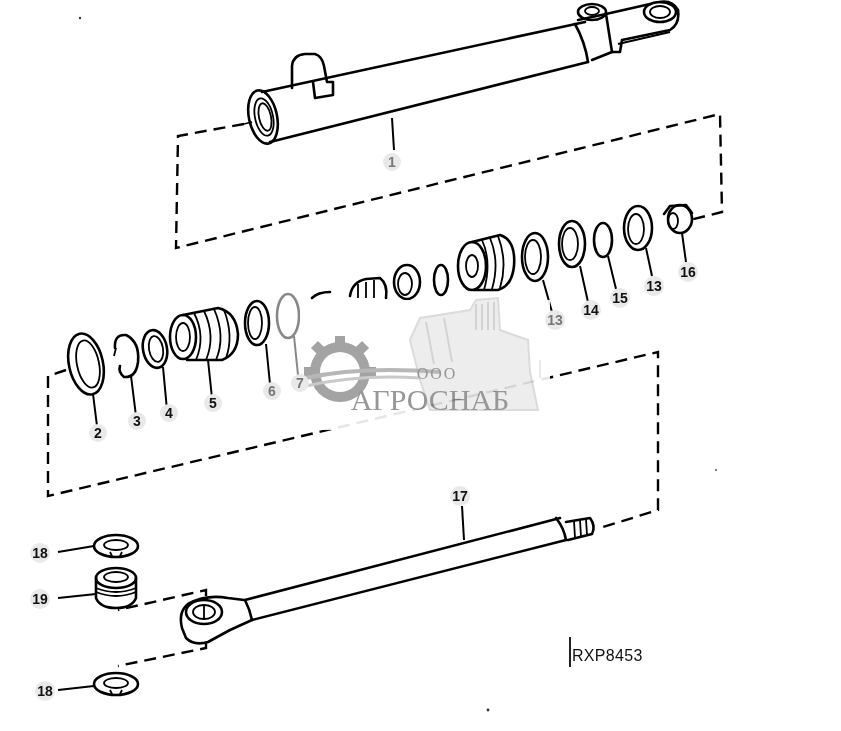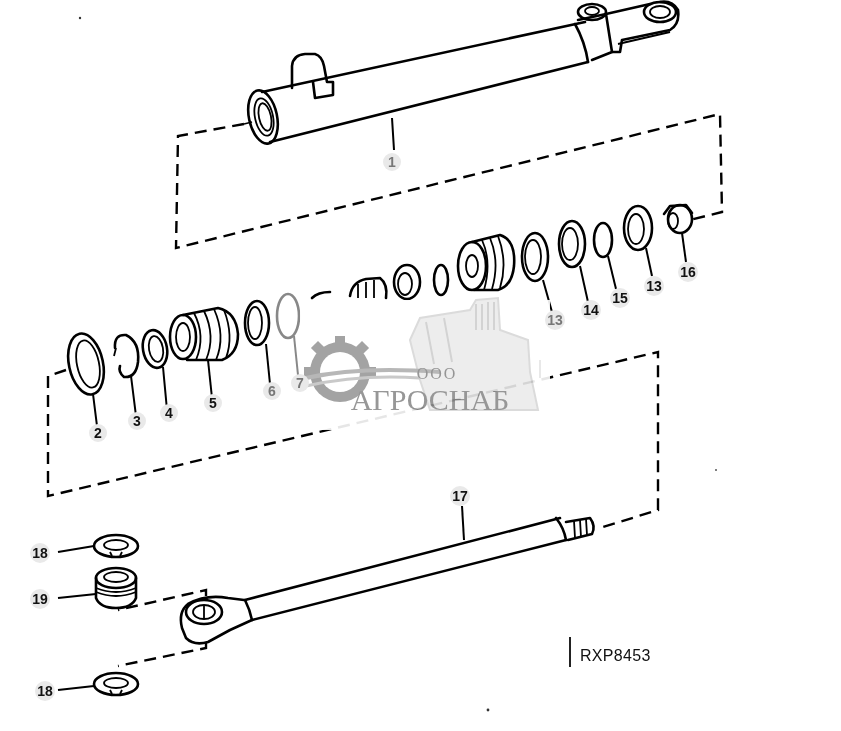--- a/index.html
+++ b/index.html
@@ -6,21 +6,21 @@
   body{width:841px;height:731px;overflow:hidden;position:relative;font-family:"Liberation Sans",sans-serif;}
   #diagram{position:absolute;left:0;top:0;width:841px;height:731px;}
   .ln{stroke:#000;fill:none;stroke-width:2.6;stroke-linecap:round;stroke-linejoin:round;}
   .thin{stroke:#000;fill:none;stroke-width:1.8;}
   .dash{stroke:#000;fill:none;stroke-width:2.4;stroke-dasharray:12 7;}
   .lead{stroke:#000;stroke-width:2;fill:none;}
   .callout-bg{fill:#e9e9e9;}
   .callout-txt{font-family:"Liberation Sans",sans-serif;font-weight:bold;font-size:14px;fill:#111;text-anchor:middle;}
   .callout-txt.grey{fill:#777;}
   .wm{opacity:0.9;}
-  #ref-code{position:absolute;left:572px;top:647px;font-family:"Liberation Sans",sans-serif;font-size:16px;color:#111;letter-spacing:0.3px;padding-left:8px;}
+  #ref-code{position:absolute;left:572px;top:647px;font-family:"Liberation Sans",sans-serif;font-size:16px;color:#111;letter-spacing:0.3px;}
   #ref-bar{position:absolute;left:569px;top:637px;width:2px;height:30px;background:#222;}
 </style>
 </head>
 <body>
 
 <svg id="diagram" viewBox="0 0 841 731" xmlns="http://www.w3.org/2000/svg">
 
   <g>
 
     <path class="ln" d="M262 92 L585 22"></path>

